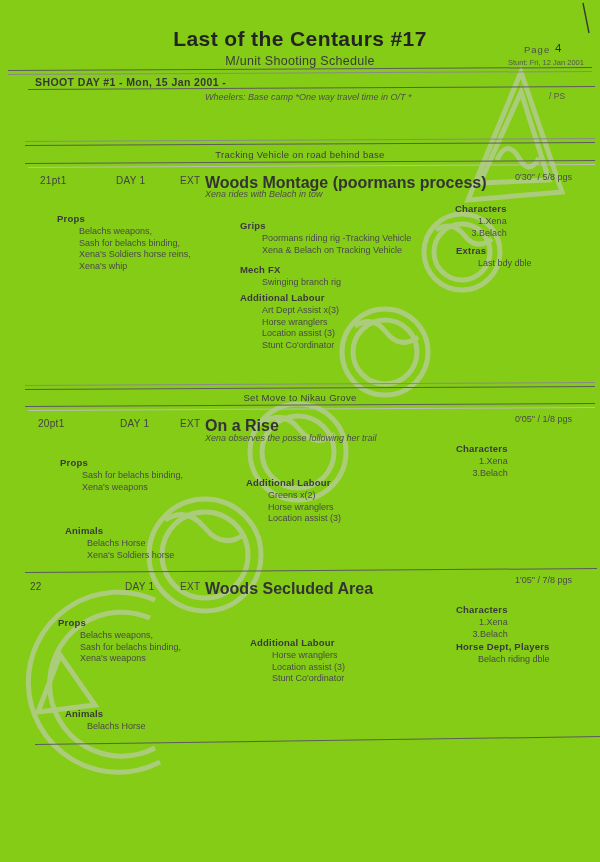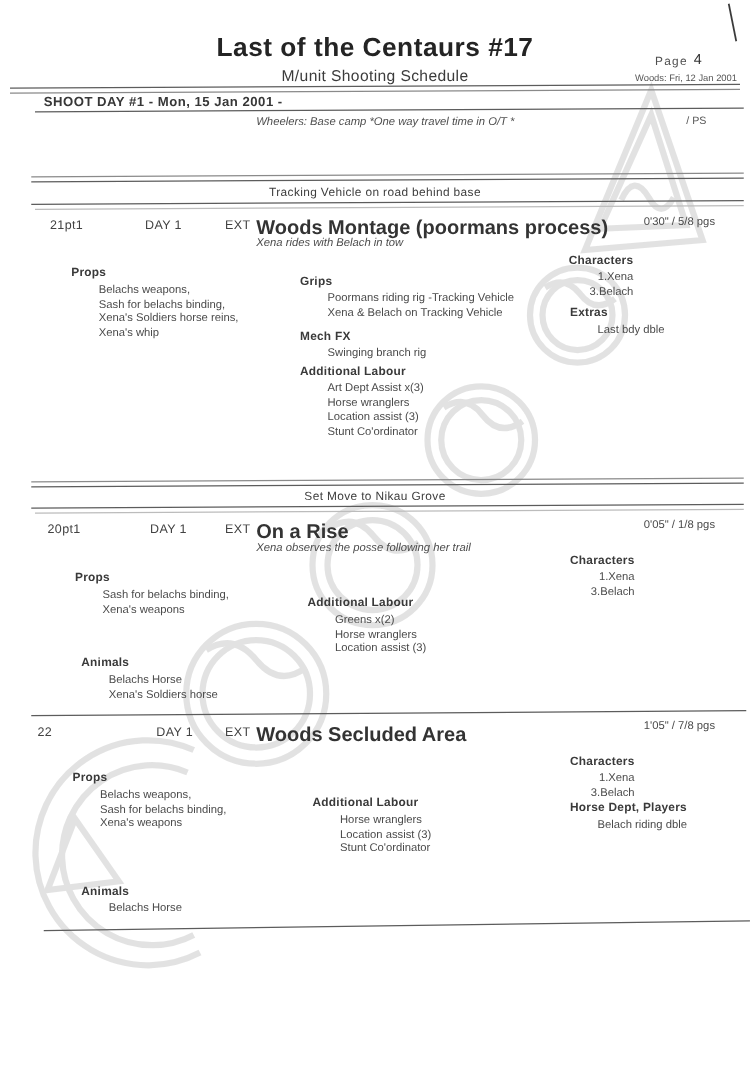--- a/index.html
+++ b/index.html
@@ -1,18 +1,18 @@
 <!DOCTYPE html>
 <html><head>
 <meta charset="utf-8">
 <style>
   html,body{margin:0;padding:0;background:#e8e8e8;}
   .page{
     position:relative;width:600px;height:862px;margin:0 auto;
-    background:#ffffff;overflow:hidden;
+    background:#84cc16;overflow:hidden;
     font-family:"Liberation Sans","DejaVu Sans",sans-serif;
     color:#4a4a4a;
   }
   .abs{position:absolute;white-space:nowrap;}
   .title{font-size:21px;font-weight:bold;color:#242424;letter-spacing:.4px;text-align:center;left:0;right:0;}
   .subtitle{font-size:12.5px;color:#3b3b3b;text-align:center;left:0;right:0;letter-spacing:.3px;}
   .pagelabel{font-size:9.5px;color:#4f4f4f;letter-spacing:1px;}
   .pageno{font-size:11.5px;color:#333;}
   .issued{font-size:7.5px;color:#555;}
   .shootday{font-size:10.5px;font-weight:bold;color:#373737;letter-spacing:.4px;}
@@ -63,21 +63,21 @@
       <path d="M 497 160 q 10 -22 22 -2 q 10 18 20 0"></path>
     </g>
     <path d="M 583 3 L 589 33" stroke="#3a3a3a" stroke-width="1.4" fill="none"></path>
   </svg>
 
   <div class="abs title" style="top:27px">Last of the Centaurs #17</div>
   <div class="abs subtitle" style="top:54px">M/unit Shooting Schedule</div>
   <div class="abs pagelabel" style="left:524px;top:44px">Page</div>
   <div class="abs pageno" style="left:555px;top:42px">4</div>
   <div class="abs issued" style="left:508px;top:58px">
-    <span>Woods:</span>
+    <span>Stunt:</span>
     <span>Fri, 12 Jan 2001</span>
   </div>
 
   <div class="rule r-dark" style="left:8px;top:70px;width:584px"></div>
   <div class="rule r-mid" style="left:8px;top:74px;width:584px"></div>
   <div class="abs shootday" style="left:35px;top:76px">SHOOT DAY #1 - Mon, 15 Jan 2001 -</div>
   <div class="rule r-dark" style="left:28px;top:89px;width:567px"></div>
   <div class="abs note" style="left:205px;top:92px">Wheelers: Base camp  *One way  travel time in O/T *</div>
   <div class="abs ps" style="left:549px;top:91px">/  PS</div>
 

